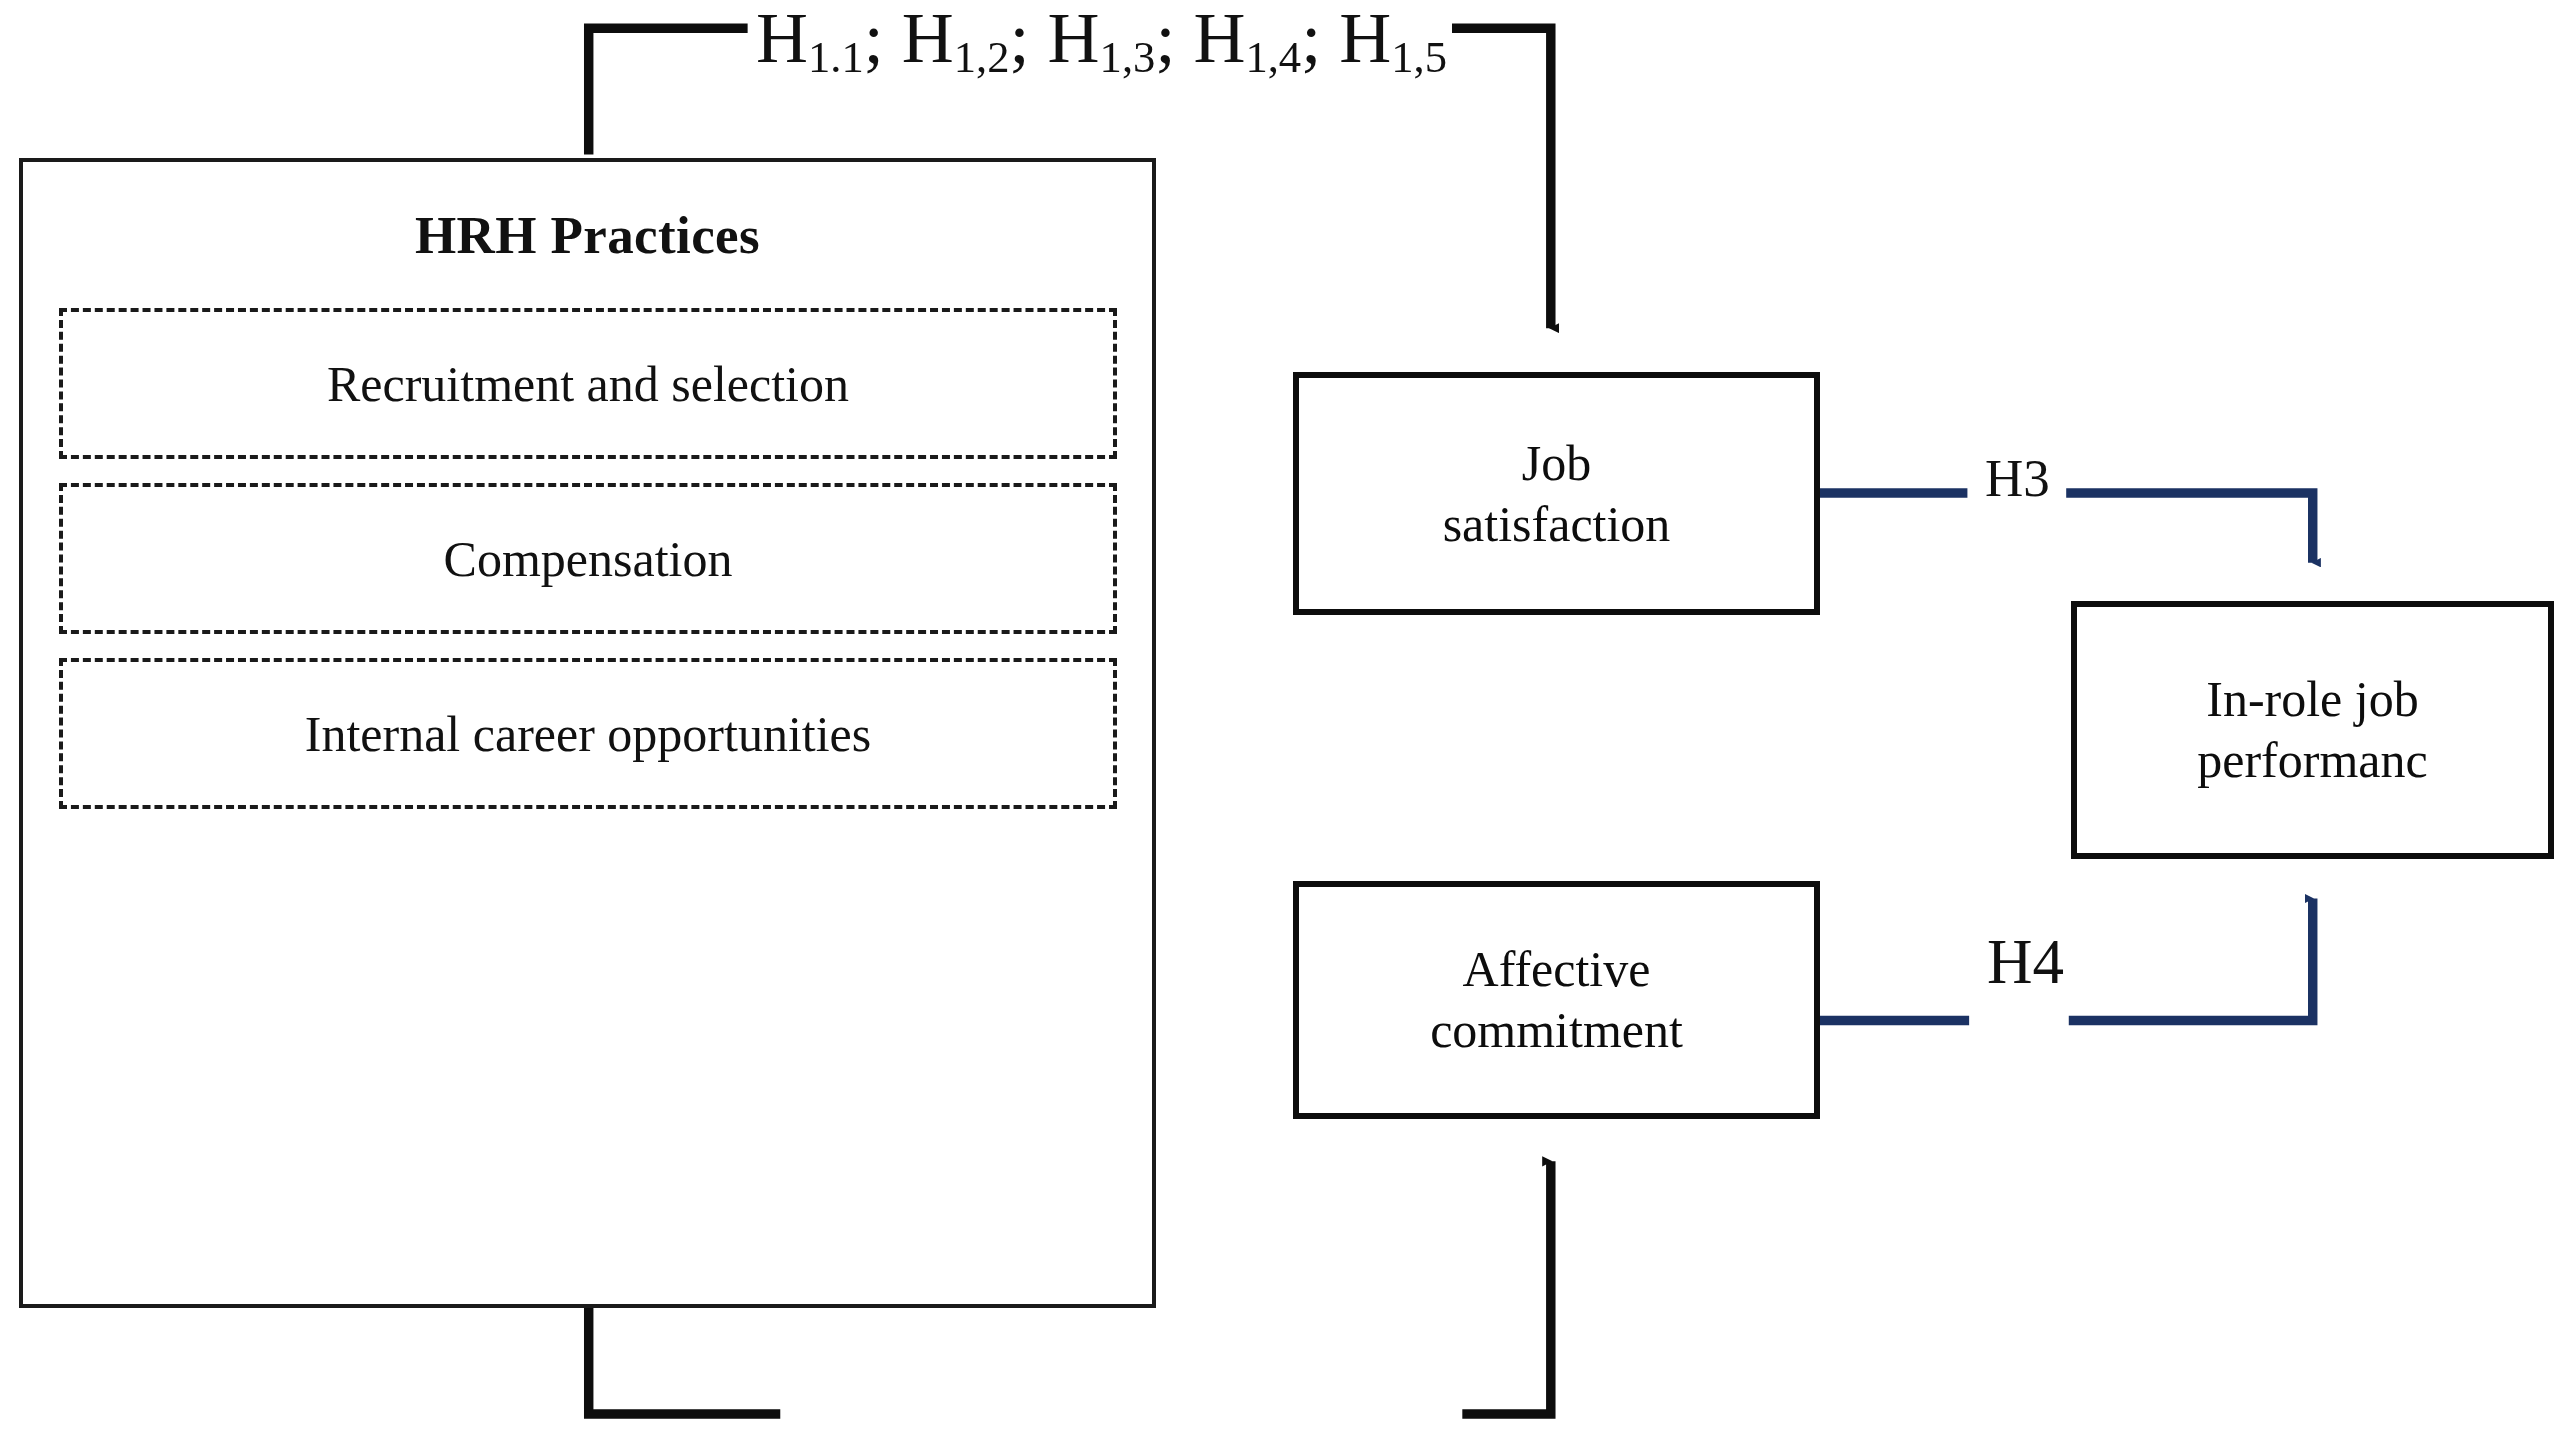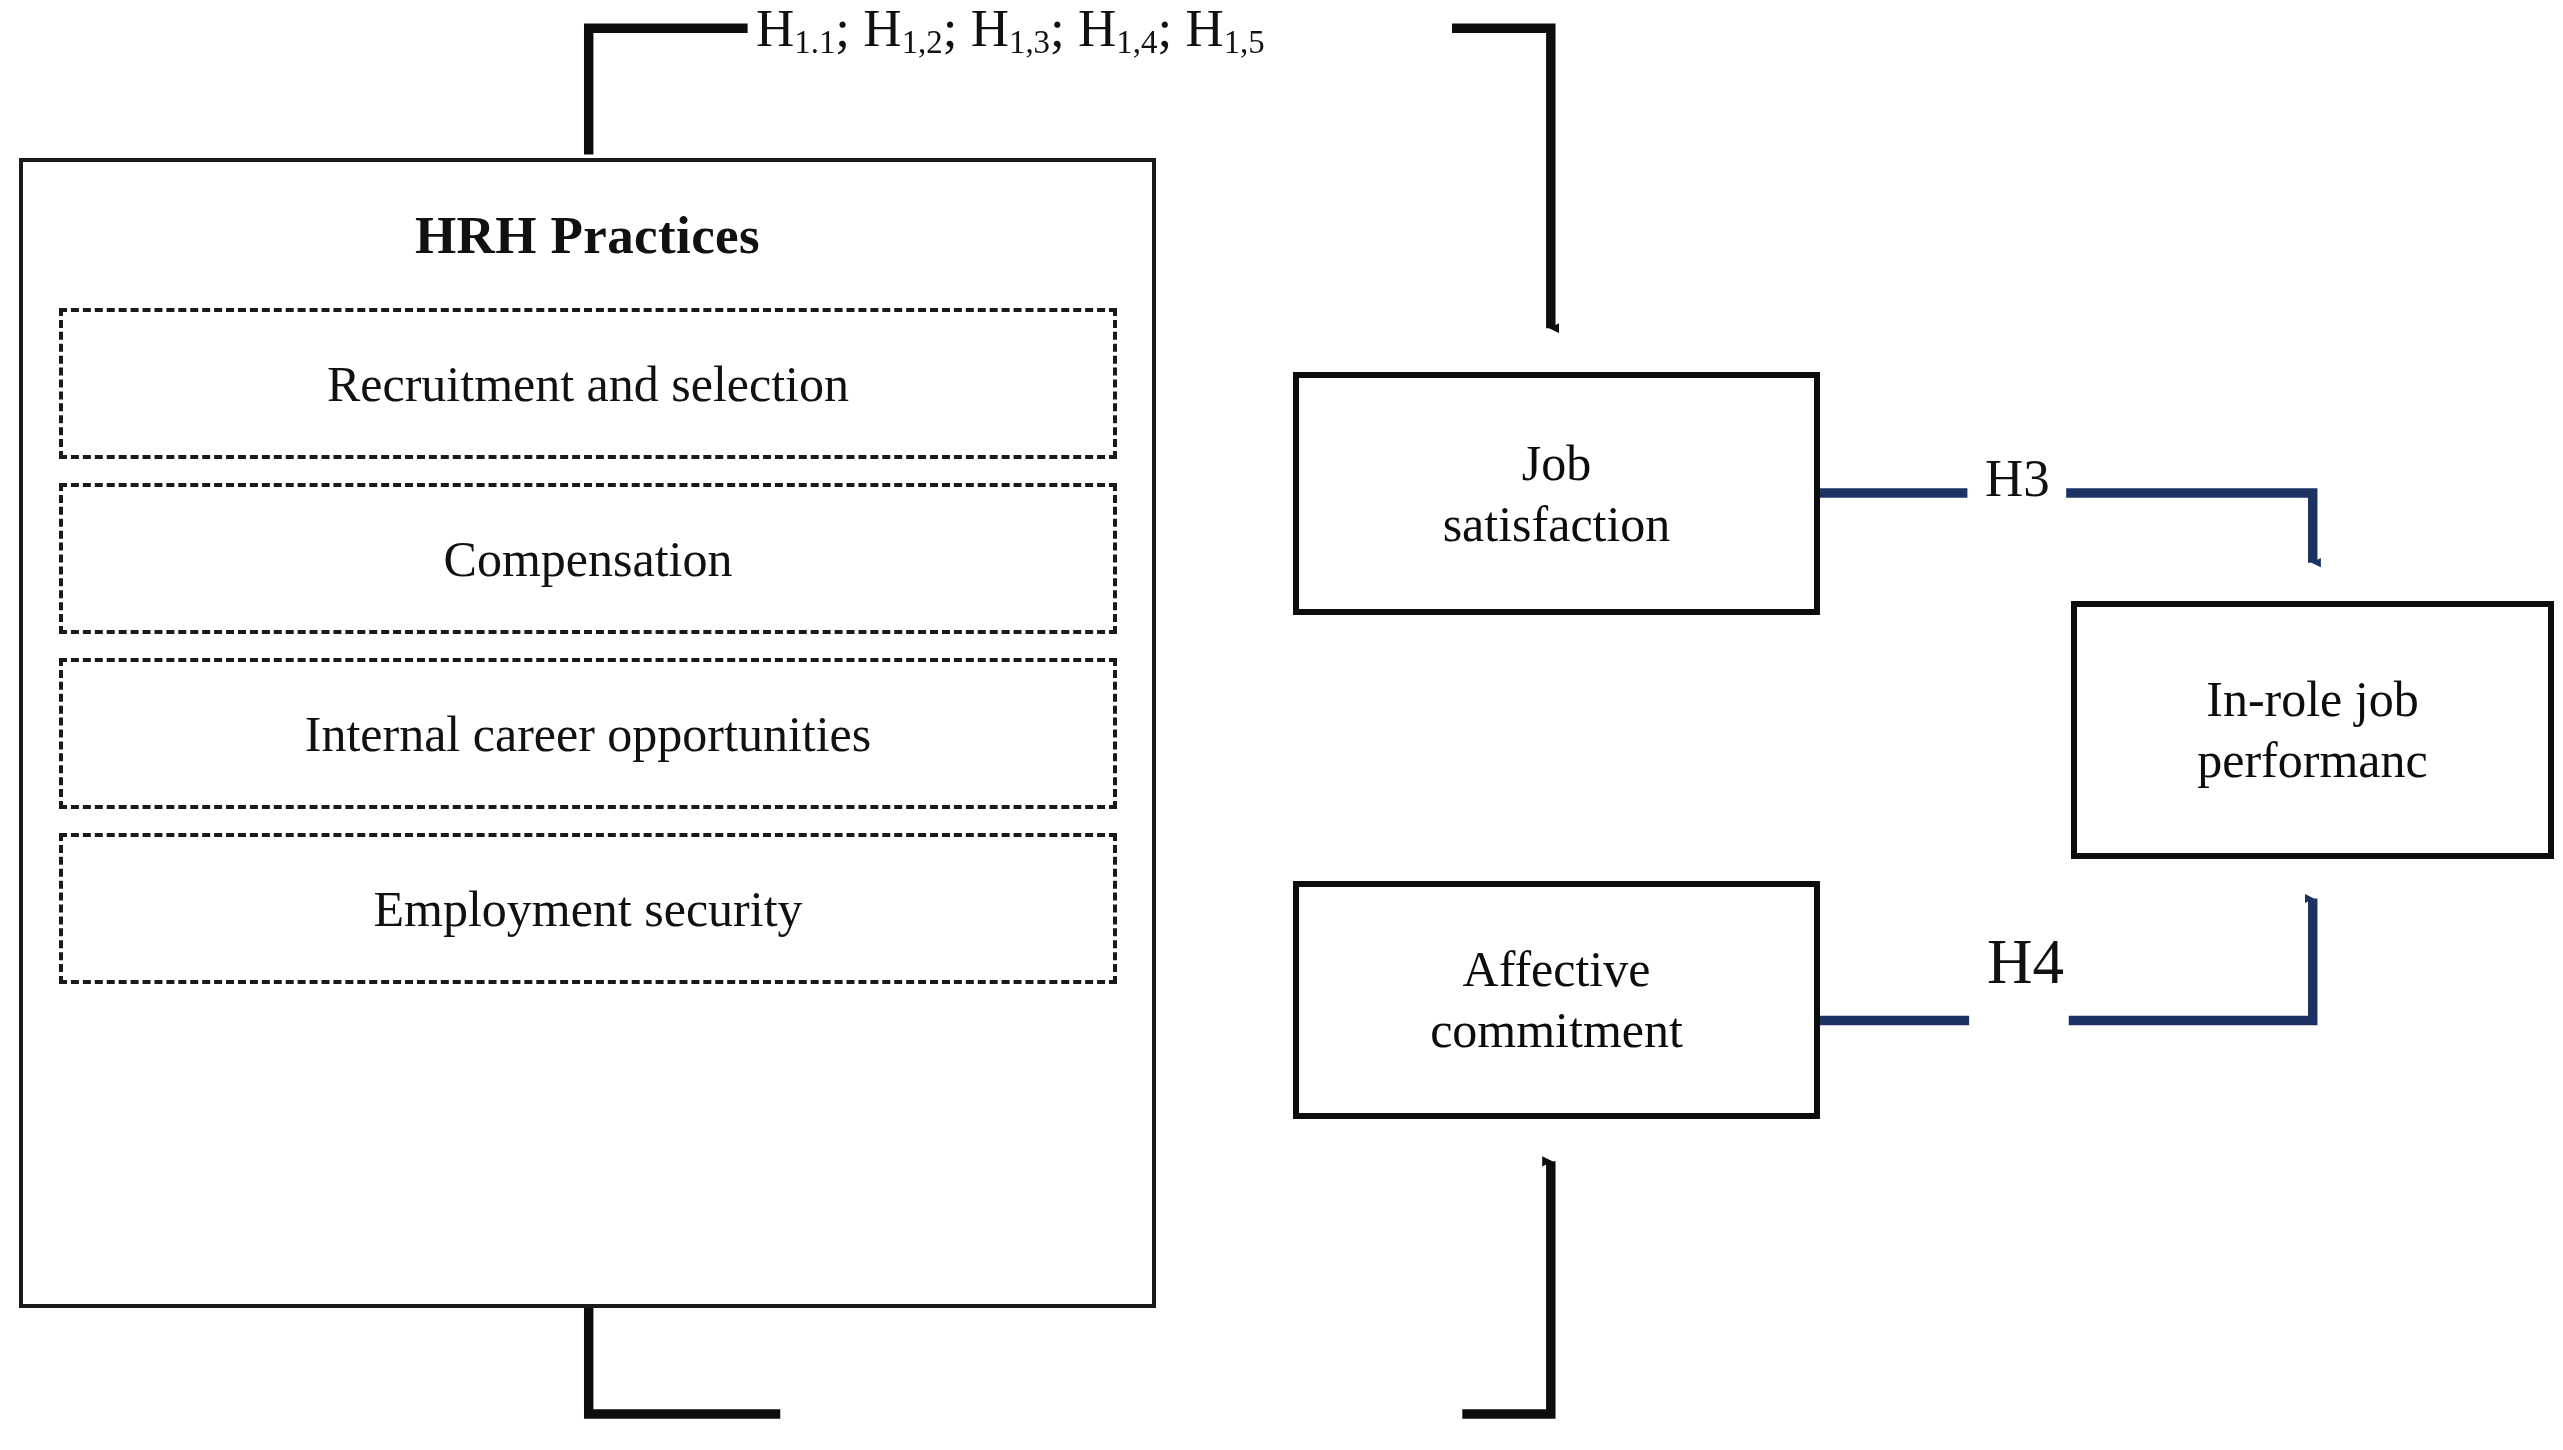--- a/index.html
+++ b/index.html
@@ -111,21 +111,21 @@
   
   .edge-label {
     position: absolute;
     color: #111111;
     white-space: nowrap;
     line-height: 1;
   }
   #label-h1 {
     left: 756px;
     top: 1.7px;
-    font-size: 53px;
+    font-size: 72px;
   }
   #label-h2 {
     left: 795px;
     top: 1380px;
     font-size: 53px;
   }
   #label-h3 {
     left: 1985px;
     top: 452px;
     font-size: 53px;
@@ -189,23 +189,20 @@
     <div class="practice-list">
       <div class="practice-item">
         <span class="practice-label">Recruitment and selection</span>
       </div>
       <div class="practice-item">
         <span class="practice-label">Compensation</span>
       </div>
       <div class="practice-item">
         <span class="practice-label">Internal career opportunities</span>
       </div>
-      <div class="practice-item">
-        <span class="practice-label">Employment security</span>
-      </div>
     </div>
   </div>
 
   <div id="node-job-satisfaction" class="node-box">
     <div class="node-label">
       <span>Job</span><br>
       <span>satisfaction</span>
     </div>
   </div>
 

